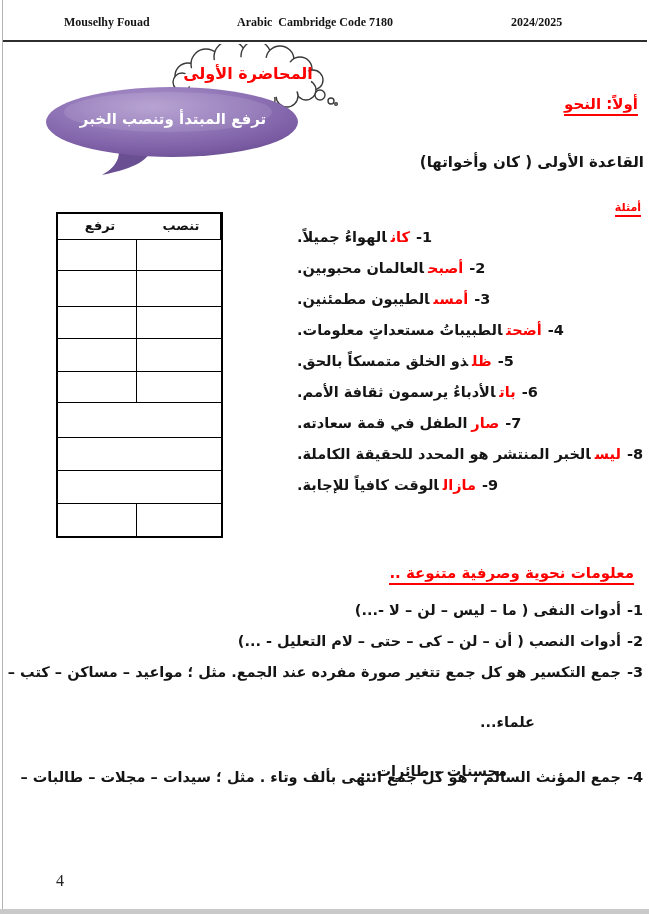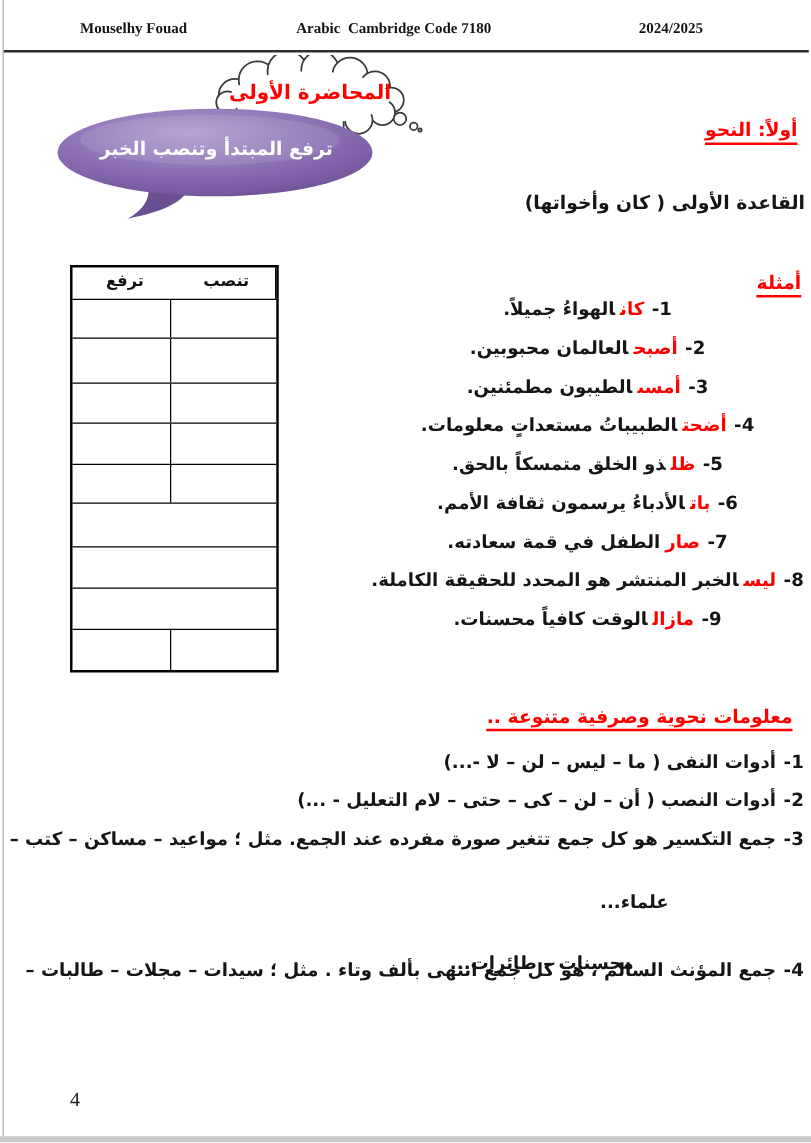--- a/index.html
+++ b/index.html
@@ -24,24 +24,24 @@
   .cloud-box{position:absolute;left:160px;top:44px;width:195px;height:66px;}
   .cloud-label{position:absolute;left:160px;top:64px;width:176px;text-align:center;font-size:16px;}
 
   
   .bubble-box{position:absolute;left:42px;top:86px;width:262px;height:94px;}
   .bubble-label{position:absolute;left:42px;top:86px;width:262px;height:66px;display:flex;align-items:center;justify-content:center;color:#ffffff;font-size:15px;direction:rtl;font-weight:bold;}
 
   
   .grammar-title{top:95px;right:11px;font-size:15px;}
   .rule-title{top:153px;right:5px;font-size:15px;}
-  .examples-title{top:217px;right:8px;font-size:15px;}
+  .examples-title{top:201px;right:8px;font-size:11px;}
 
   
-  .examples-list{top:233px;right:6px;text-align:center;}
+  .examples-list{top:222px;right:6px;text-align:left;}
   .ex-item{height:31px;line-height:31px;white-space:nowrap;font-size:14.5px;direction:rtl;}
   .ex-num{margin-left:6px;}
   .ex-kw{color:#fe0000;margin-left:4px;}
 
   
   .tbl{position:absolute;left:56px;top:212px;width:167px;box-sizing:border-box;border:2px solid #000;}
   .trow{display:flex;border-top:1.5px solid #000;}
   .trow.first{border-top:none;}
   .tc-left{width:79px;box-sizing:border-box;border-right:1.5px solid #000;}
   .tc-right{flex:1;}
@@ -161,21 +161,21 @@
 
   <div class="abs ar examples-list">
     <div class="ex-item"><span class="ex-num">1-</span><span class="ex-kw">كان</span><span>الهواءُ جميلاً.</span></div>
     <div class="ex-item"><span class="ex-num">2-</span><span class="ex-kw">أصبح</span><span>العالمان محبوبين.</span></div>
     <div class="ex-item"><span class="ex-num">3-</span><span class="ex-kw">أمسى</span><span>الطيبون مطمئنين.</span></div>
     <div class="ex-item"><span class="ex-num">4-</span><span class="ex-kw">أضحت</span><span>الطبيباتُ مستعداتٍ معلومات.</span></div>
     <div class="ex-item"><span class="ex-num">5-</span><span class="ex-kw">ظل</span><span>ذو الخلق متمسكاً بالحق.</span></div>
     <div class="ex-item"><span class="ex-num">6-</span><span class="ex-kw">بات</span><span>الأدباءُ يرسمون ثقافة الأمم.</span></div>
     <div class="ex-item"><span class="ex-num">7-</span><span class="ex-kw">صار</span><span>الطفل في قمة سعادته.</span></div>
     <div class="ex-item"><span class="ex-num">8-</span><span class="ex-kw">ليس</span><span>الخبر المنتشر هو المحدد للحقيقة الكاملة.</span></div>
-    <div class="ex-item"><span class="ex-num">9-</span><span class="ex-kw">مازال</span><span>الوقت كافياً محسنات.</span></div>
+    <div class="ex-item"><span class="ex-num">9-</span><span class="ex-kw">مازال</span><span>الوقت كافياً للإجابة.</span></div>
   </div>
 
   <div class="abs ar red redline info-title">معلومات نحوية وصرفية متنوعة ..</div>
 
   <div class="abs ar info-line i1"><span class="ex-num">1-</span><span>أدوات النفى ( ما – ليس – لن – لا -...)</span></div>
   <div class="abs ar info-line i2"><span class="ex-num">2-</span><span>أدوات النصب ( أن – لن – كى – حتى – لام التعليل - ...)</span></div>
   <div class="abs ar info-line i3a"><span class="ex-num">3-</span><span>جمع التكسير هو كل جمع تتغير صورة مفرده عند الجمع. مثل ؛ مواعيد – مساكن – كتب –</span></div>
   <div class="abs ar info-line i3b">علماء...</div>
   <div class="abs ar info-line i4a"><span class="ex-num">4-</span><span>جمع المؤنث السالم ، هو كل جمع انتهى بألف وتاء . مثل ؛ سيدات – مجلات – طالبات –</span></div>
   <div class="abs ar info-line i4b">محسنات – طائرات...</div>

